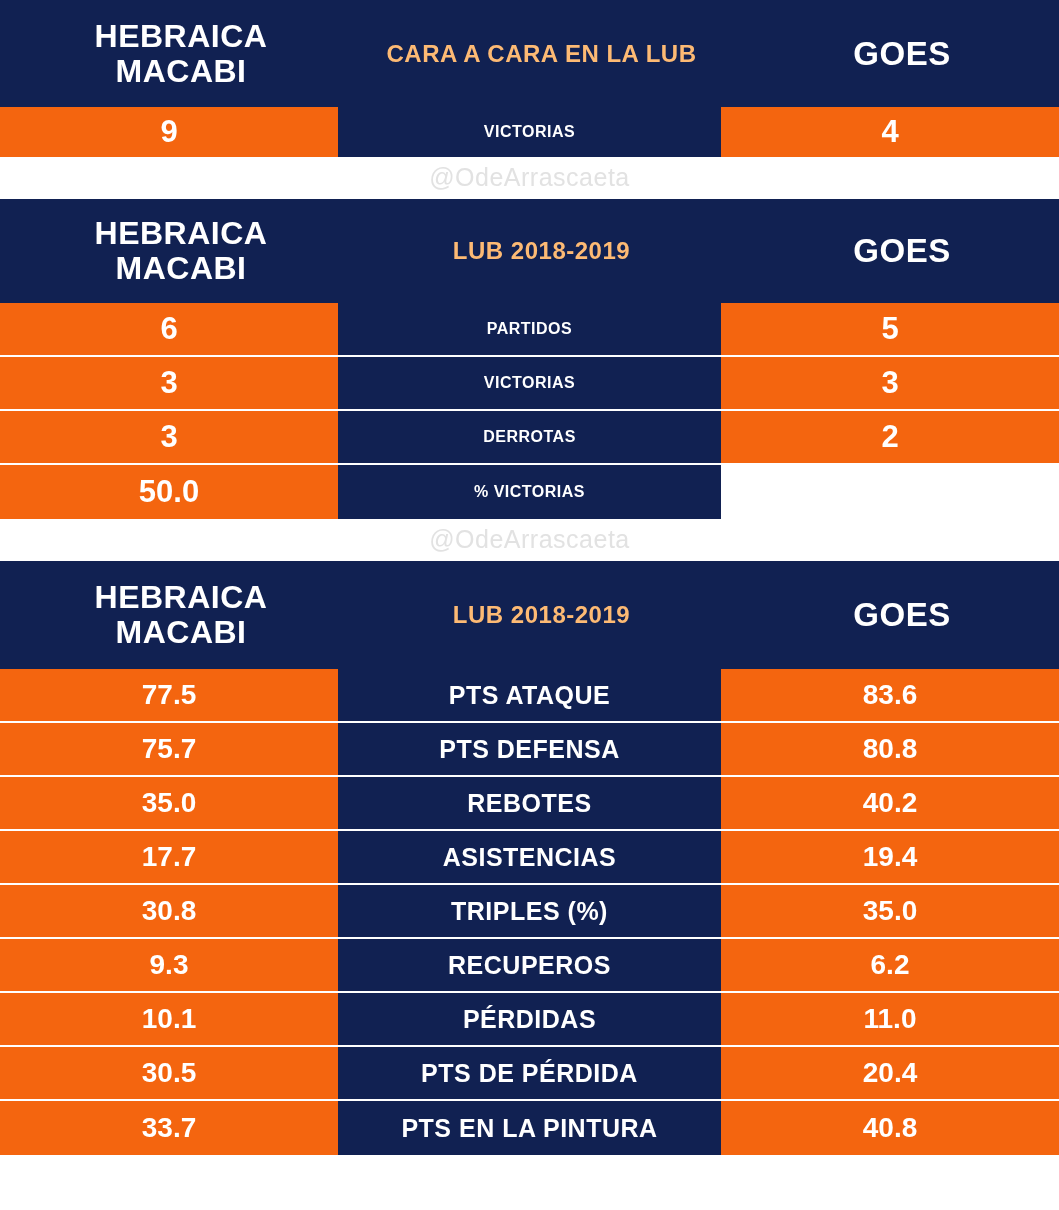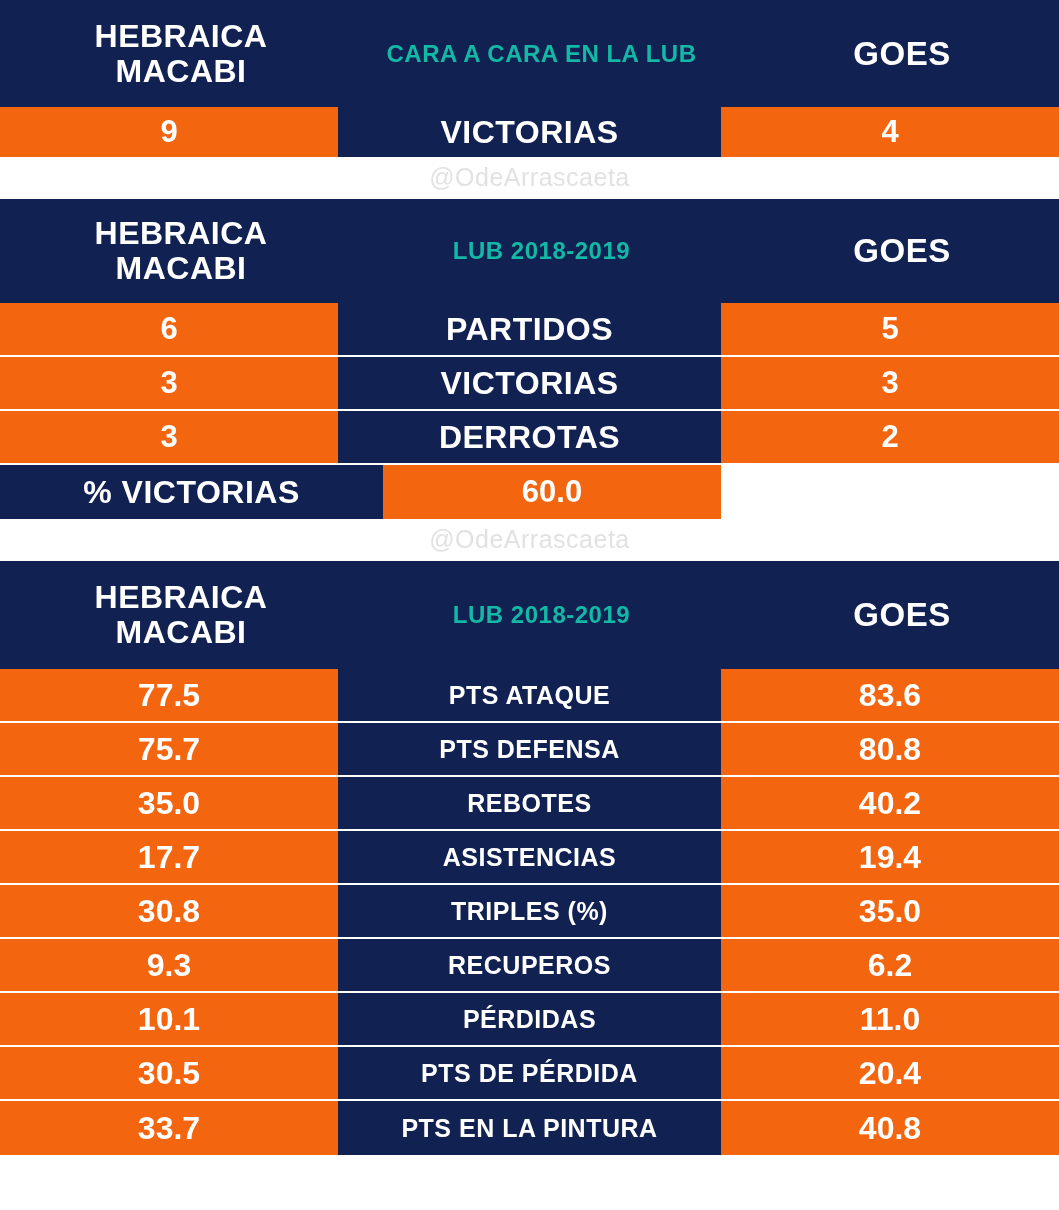--- a/index.html
+++ b/index.html
@@ -50,39 +50,39 @@
     color: #ffffff;
     font-weight: bold;
     font-size: 33px;
     line-height: 1.08;
     letter-spacing: 0.5px;
     text-transform: uppercase;
     font-family: "Liberation Sans", sans-serif;
   }
   .team-name.two-line { font-size: 32px; }
   .hdr-title {
-    color: #14b8a6;
+    color: #fdba74;
     font-weight: bold;
     font-size: 24px;
     letter-spacing: 0.5px;
     text-transform: uppercase;
   }
 
   
   .data .cell-left, .data .cell-right { background: #f4650f; }
   .data .cell-mid { background: #112152; }
   .val {
     color: #ffffff;
     font-weight: bold;
     font-size: 31px;
   }
   .lbl {
     color: #ffffff;
     font-weight: bold;
-    font-size: 32px;
+    font-size: 16px;
     letter-spacing: 0.5px;
     text-transform: uppercase;
   }
   .lbl.small { font-size: 22px; }
 
   
   .data { border-bottom: 2px solid #ffffff; }
   .data:last-child { border-bottom: none; }
 
   
@@ -100,21 +100,21 @@
   
   .b1 .hdr { height: 107px; }
   .b1 .data { height: 50px; }
 
   .b2 .hdr { height: 104px; }
   .b2 .data { height: 54px; }
 
   .b3 .hdr { height: 108px; }
   .b3 .data { height: 54px; }
 
-  .b3 .val { font-size: 32px; }
+  .b3 .val { font-size: 28px; }
   .b3 .lbl { font-size: 25px; }
 </style>
 </head>
 <body>
 
 <div class="page">
 
   <div class="block b1">
     <div class="row hdr">
       <div class="cell-left">
@@ -192,25 +192,25 @@
       </div>
       <div class="cell-mid">
         <span class="lbl">DERROTAS</span>
       </div>
       <div class="cell-right">
         <span class="val">2</span>
       </div>
     </div>
 
     <div class="row data">
+      <div class="cell-left">
+        <span class="val">50.0</span>
+      </div>
       <div class="cell-mid">
         <span class="lbl">% VICTORIAS</span>
-      </div>
-      <div class="cell-right">
-        <span class="val">60.0</span>
       </div>
     </div>
   </div>
 
   <div class="watermark">@OdeArrascaeta</div>
 
   <div class="block b3">
     <div class="row hdr">
       <div class="cell-left">
         <div class="team-name two-line">

